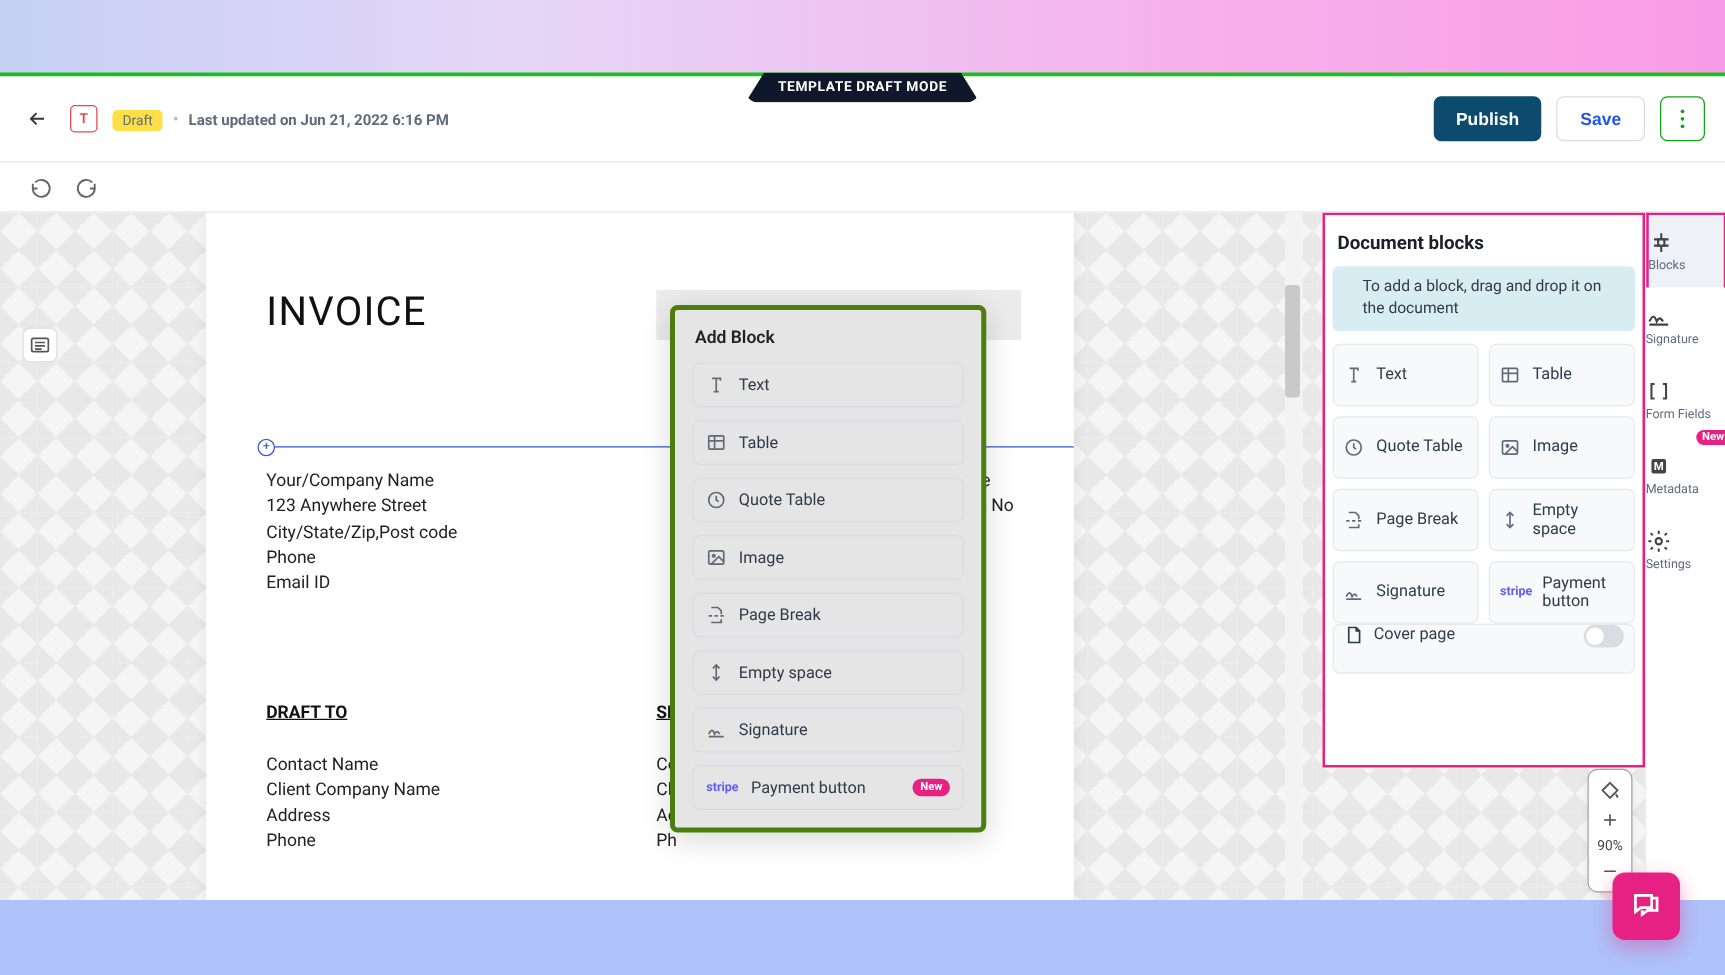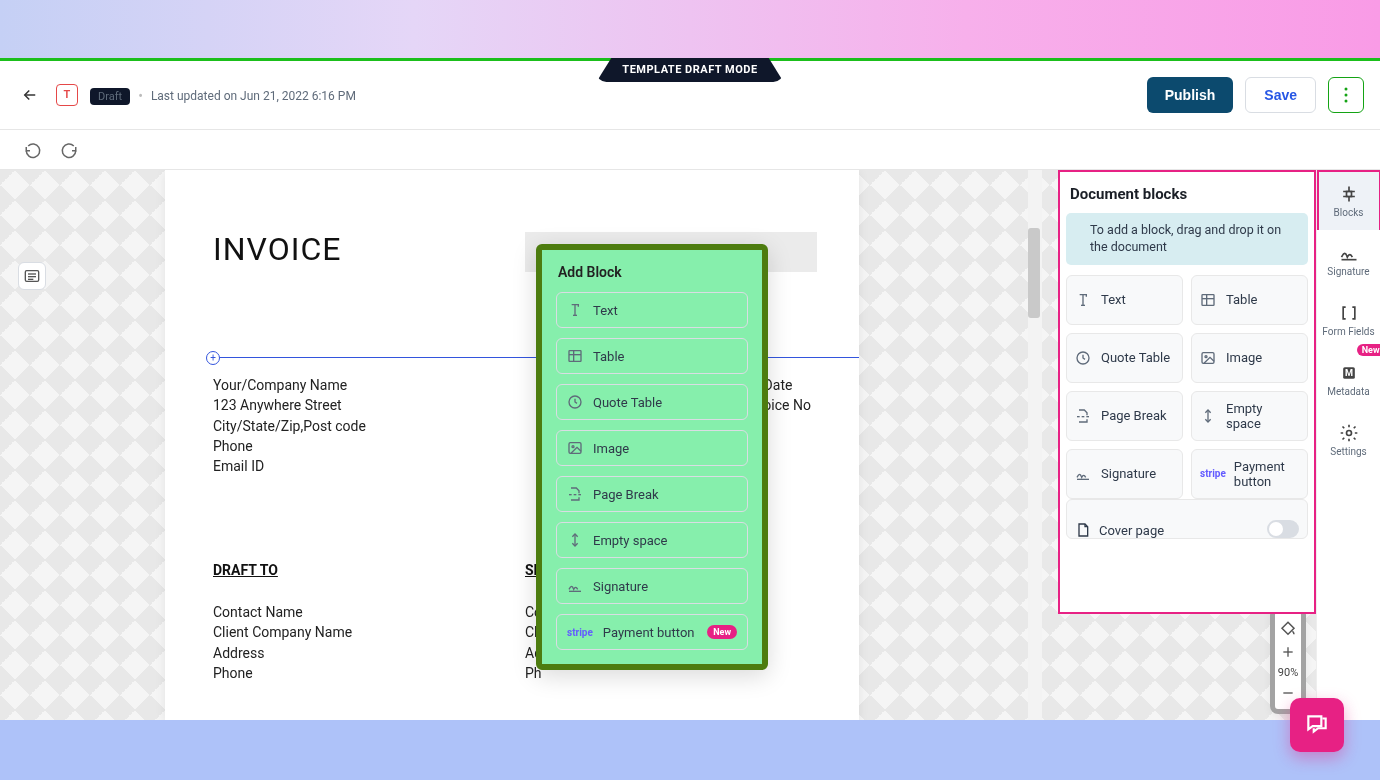--- a/index.html
+++ b/index.html
@@ -10,23 +10,23 @@
   .green-bar { position: absolute; top: 58px; left: 0; right: 0; height: 3px; background: #1bbf1b; z-index: 2; }
   .mode-chip { position: absolute; top: 58px; left: 50%; transform: translateX(-50%); background: #0f172a; color: #fff; font-size: 11px; font-weight: 700; letter-spacing: .5px; padding: 5px 26px 6px; border-radius: 0 0 10px 10px; clip-path: polygon(8% 0, 92% 0, 100% 100%, 0 100%); z-index: 3; }
   .header { height: 70px; border-bottom: 1px solid #e6e6e6; display: flex; align-items: center; padding: 0 16px; gap: 12px; }
   .back { width: 28px; height: 28px; display: flex; align-items: center; justify-content: center; cursor: pointer; color: #333; }
   .badge-t { width: 22px; height: 22px; border: 1px solid #e54848; border-radius: 4px; display: flex; align-items: center; justify-content: center; color: #e54848; font-size: 11px; font-weight: 600; }
   .title-block { flex: 0 0 auto; }
   .title-row { display: flex; align-items: center; gap: 14px; }
   .title { font-size: 18px; font-weight: 600; color: #222; }
   .cloud { color: #888; display: flex; align-items: center; gap: 5px; font-size: 13px; }
   .sub-row { display: flex; align-items: center; gap: 8px; margin-top: 3px; }
-  .draft-pill { background: #0f172a; color: #5f6b7a; font-size: 11px; padding: 2px 8px; border-radius: 4px; }
+  .draft-pill { background: #fde047; color: #5f6b7a; font-size: 11px; padding: 2px 8px; border-radius: 4px; }
   .dot { color: #bbb; font-size: 14px; }
-  .updated { font-size: 12px; color: #5f6b7a; }
+  .updated { font-size: 12px; color: #5f6b7a; font-weight: bold; }
   .hdr-spacer { flex: 1; }
   .btn { height: 36px; padding: 0 18px; border-radius: 6px; font-size: 14px; font-weight: 600; cursor: pointer; border: none; }
   .btn-publish { background: #0c4a6e; color: #fff; }
   .btn-save { background: #fff; color: #2656e5; border: 1px solid #d9dde3; }
   .btn-more { width: 36px; height: 36px; border: 1px solid #14a314; border-radius: 6px; background: #fff; color: #14a314; display: flex; align-items: center; justify-content: center; cursor: pointer; }
   .toolbar { height: 40px; border-bottom: 1px solid #e6e6e6; display: flex; align-items: center; padding: 0 24px; gap: 18px; }
   .undo, .redo { color: #666; cursor: pointer; }
   .workspace { flex: 1; position: relative; overflow: hidden; }
   .pattern-bg {
     position: absolute; inset: 0;
@@ -43,43 +43,43 @@
   .insert-line { position: absolute; left: 48px; right: 0; top: 187px; height: 0; border-top: 1px solid #3355dd; }
   .insert-plus { position: absolute; left: -7px; top: -7px; width: 14px; height: 14px; border-radius: 50%; background: #fff; border: 1px solid #3355dd; color: #3355dd; font-size: 10px; line-height: 12px; text-align: center; }
   .sender { position: absolute; top: 205px; left: 48px; font-size: 14px; color: #222; line-height: 1.45; }
   .labels-right { position: absolute; top: 205px; left: 578px; font-size: 14px; color: #222; line-height: 1.45; text-align: center; width: 70px; }
   .section-hdr { position: absolute; font-size: 14px; font-weight: 700; text-decoration: underline; color: #111; }
   .billto-h { top: 392px; left: 48px; }
   .shipto-h { top: 392px; left: 360px; }
   .billto { position: absolute; top: 432px; left: 48px; font-size: 14px; color: #222; line-height: 1.45; }
   .shipto { position: absolute; top: 432px; left: 360px; font-size: 14px; color: #222; line-height: 1.45; width: 40px; overflow: hidden; white-space: nowrap; }
   .shipto div { width: 20px; overflow: hidden; }
-  .popover { position: absolute; left: 536px; top: 74px; width: 232px; background: #86efac; border: 6px solid #4d7c0f; border-radius: 6px; box-shadow: 0 6px 24px rgba(0,0,0,.15); z-index: 20; }
+  .popover { position: absolute; left: 536px; top: 74px; width: 253px; background: #e5e5e5; border: 4px solid #4d7c0f; border-radius: 6px; box-shadow: 0 6px 24px rgba(0,0,0,.15); z-index: 20; }
   .pop-title { padding: 14px 16px 12px; font-size: 14px; font-weight: 600; color: #222; }
   .pop-list { padding: 0 14px 14px; display: flex; flex-direction: column; gap: 10px; }
   .pop-item { height: 36px; border: 1px solid #d9dde3; border-radius: 6px; display: flex; align-items: center; gap: 10px; padding: 0 10px; font-size: 13px; color: #2f3a4a; cursor: pointer; }
   .pop-item .ic { width: 16px; color: #5f6b7a; display: flex; }
   .stripe { font-size: 10px; font-weight: 700; color: #635bff; }
   .new-badge { margin-left: auto; background: #e72184; color: #fff; font-size: 9px; font-weight: 700; padding: 2px 6px; border-radius: 8px; }
   .panel-new-badge { position: absolute; top: -6px; right: -4px; background: #e72184; color: #fff; font-size: 9px; font-weight: 700; padding: 1px 5px; border-radius: 7px; }
   .panel-wrap { position: absolute; right: 64px; top: 0; width: 258px; height: 444px; background: #fff; border: 2px solid #e72184; border-top: 2px solid #e72184; z-index: 15; }
   .panel-title { font-size: 15px; font-weight: 700; color: #1b1f27; padding: 13px 10px 10px; }
   .hint { margin: 0 6px 10px; padding: 9px 24px; background: #d7edf1; font-size: 12.5px; color: #2f3a4a; border-radius: 5px; line-height: 1.35; }
   .grid { display: grid; grid-template-columns: 1fr 1fr; gap: 8px; padding: 0 6px; }
   .tile { height: 50px; border: 1px solid #e8e8e8; border-radius: 6px; background: #f8f9fa; display: flex; align-items: center; gap: 8px; padding: 0 8px; font-size: 13px; color: #2f3a4a; cursor: pointer; }
   .tile .ic { width: 18px; color: #5f6b7a; display: flex; flex-shrink: 0; }
   .styling-h { font-size: 13px; color: #5f6b7a; padding: 14px 8px 8px; }
-  .cover { margin: 0 6px; height: 40px; border: 1px solid #e8e8e8; border-radius: 6px; background: #f8f9fa; display: flex; align-items: flex-end; gap: 8px; padding: 0 8px; font-size: 13px; color: #2f3a4a; }
+  .cover { margin: 0 6px; height: 40px; border: 1px solid #e8e8e8; border-radius: 6px; background: #f8f9fa; display: flex; align-items: flex-start; gap: 8px; padding: 0 8px; font-size: 13px; color: #2f3a4a; }
   .toggle { margin-left: auto; width: 32px; height: 18px; background: #d9dde3; border-radius: 9px; position: relative; }
   .toggle::after { content: ''; position: absolute; left: 2px; top: 2px; width: 14px; height: 14px; background: #fff; border-radius: 50%; }
   .rail { position: absolute; right: 0; top: 0; width: 64px; height: 550px; background: #fff; border-left: 1px solid #eee; display: flex; flex-direction: column; align-items: center; z-index: 16; }
-  .rail-item { width: 64px; height: 60px; display: flex; flex-direction: column; align-items: center; justify-content: center; gap: 3px; font-size: 10px; color: #5f6b7a; cursor: pointer; position: relative; }
+  .rail-item { width: 64px; height: 60px; display: flex; flex-direction: column; align-items: flex-start; justify-content: center; gap: 3px; font-size: 10px; color: #5f6b7a; cursor: pointer; position: relative; }
   .rail-item.active { background: #eef2f7; border: 2px solid #e72184; border-bottom: none; }
   .rail-item .ic { color: #444; }
-  .zoom-col { position: absolute; right: 74px; bottom: 6px; width: 36px; background: #fff; border: 5px solid #a3a3a3; border-radius: 8px; display: flex; flex-direction: column; align-items: center; gap: 6px; padding: 8px 0; z-index: 14; box-shadow: 0 2px 8px rgba(0,0,0,.06); }
+  .zoom-col { position: absolute; right: 74px; bottom: 6px; width: 36px; background: #fff; border: 1px solid #a3a3a3; border-radius: 8px; display: flex; flex-direction: column; align-items: center; gap: 6px; padding: 8px 0; z-index: 14; box-shadow: 0 2px 8px rgba(0,0,0,.06); }
   .zoom-col .ic { color: #555; cursor: pointer; }
   .zoom-txt { font-size: 11px; color: #444; }
   .fab { position: absolute; right: 36px; bottom: 28px; width: 54px; height: 54px; background: #e72184; border-radius: 10px; display: flex; align-items: center; justify-content: center; color: #fff; cursor: pointer; z-index: 30; box-shadow: 0 6px 16px rgba(231,33,132,.4); }
   .scroll-track { position: absolute; left: 1028px; top: 0; width: 14px; height: 550px; background: #f3f3f3; }
   .scroll-thumb { position: absolute; left: 1028px; top: 58px; width: 12px; height: 90px; background: #c9c9c9; border-radius: 3px; }
   svg { display: block; }
 </style>
 </head>
 <body>
 

